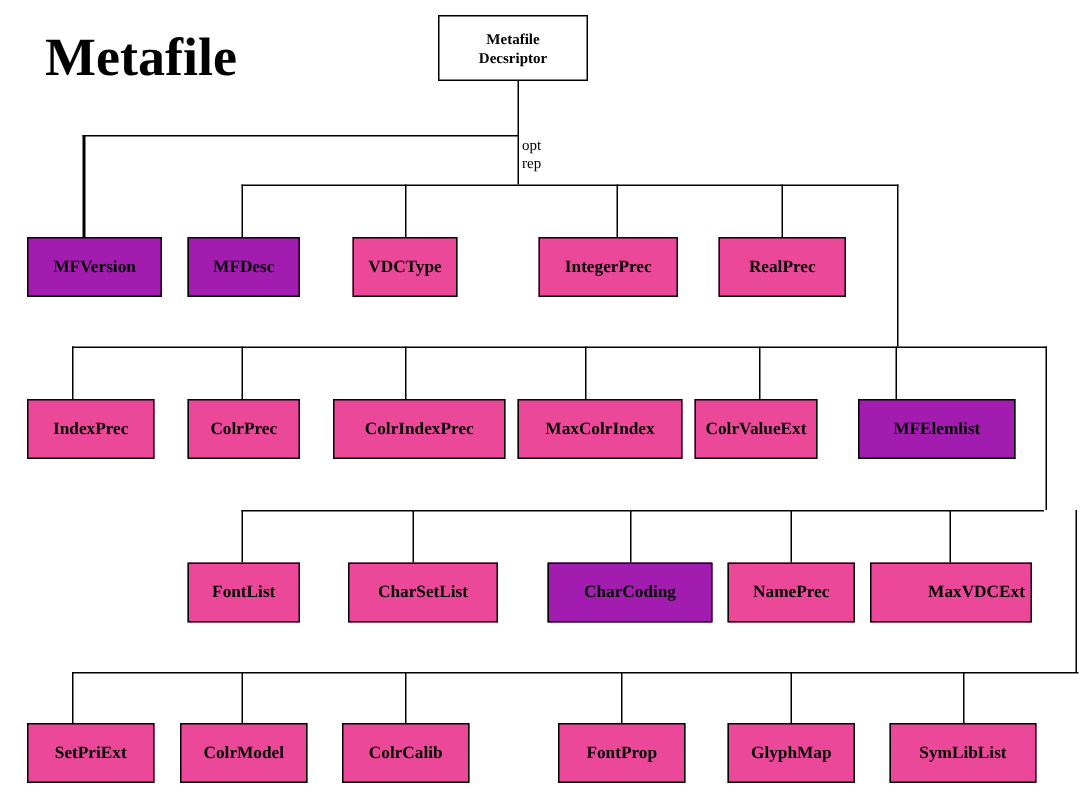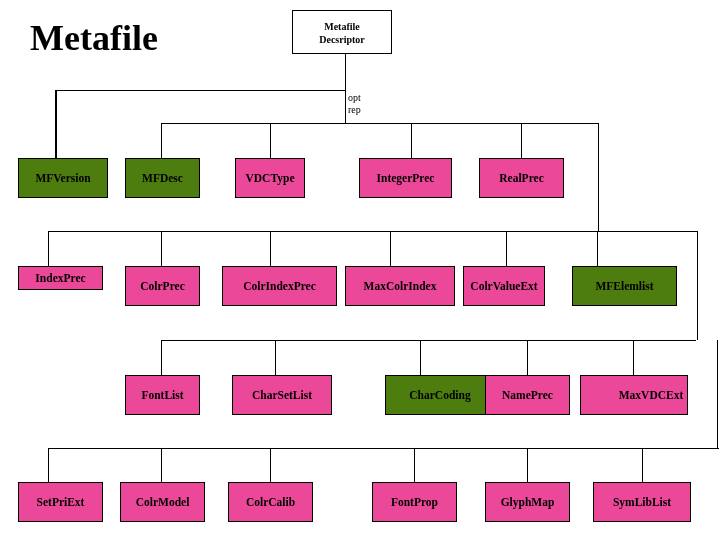--- a/index.html
+++ b/index.html
@@ -58,21 +58,21 @@
     font-size: 11.5px;
     color: #000000;
     text-align: center;
     display: flex;
     align-items: center;
     justify-content: center;
     white-space: nowrap;
     letter-spacing: 0px;
   }
   .node.gray     { background: #ec4899; }
-  .node.lavender { background: #4d7c0f; }
+  .node.lavender { background: #a21caf; }
 
   
   .h-line {
     position: absolute;
     height: 0;
     border-top: 1.2px solid #000000;
   }
   .v-line {
     position: absolute;
     width: 0;
@@ -150,21 +150,21 @@
       </div>
       <div class="node gray" style="left: 235px; top: 158px; width: 70px; height: 40px;">
         <span>VDCType</span>
       </div>
       <div class="node gray" style="left: 359px; top: 158px; width: 93px; height: 40px;">
         <span>IntegerPrec</span>
       </div>
       <div class="node gray" style="left: 479px; top: 158px; width: 85px; height: 40px;">
         <span>RealPrec</span>
       </div>
-      <div class="node gray" style="left: 18px; top: 266px; width: 85px; height: 24px;">
+      <div class="node gray" style="left: 18px; top: 266px; width: 85px; height: 40px;">
         <span>IndexPrec</span>
       </div>
       <div class="node gray" style="left: 125px; top: 266px; width: 75px; height: 40px;">
         <span>ColrPrec</span>
       </div>
       <div class="node gray" style="left: 222px; top: 266px; width: 115px; height: 40px;">
         <span>ColrIndexPrec</span>
       </div>
       <div class="node gray" style="left: 345px; top: 266px; width: 110px; height: 40px;">
         <span>MaxColrIndex</span>
@@ -174,21 +174,21 @@
       </div>
       <div class="node lavender" style="left: 572px; top: 266px; width: 105px; height: 40px;">
         <span>MFElemlist</span>
       </div>
       <div class="node gray" style="left: 125px; top: 375px; width: 75px; height: 40px;">
         <span>FontList</span>
       </div>
       <div class="node gray" style="left: 232px; top: 375px; width: 100px; height: 40px;">
         <span>CharSetList</span>
       </div>
-      <div class="node lavender" style="left: 365px; top: 375px; width: 110px; height: 40px; margin-left: 20px;">
+      <div class="node lavender" style="left: 365px; top: 375px; width: 110px; height: 40px;">
         <span>CharCoding</span>
       </div>
       <div class="node gray" style="left: 485px; top: 375px; width: 85px; height: 40px;">
         <span>NamePrec</span>
       </div>
       <div class="node gray" style="left: 580px; top: 375px; width: 108px; height: 40px; padding-left: 34px;">
         <span>MaxVDCExt</span>
       </div>
       <div class="node gray" style="left: 18px; top: 482px; width: 85px; height: 40px; text-align: center;">
         <span>SetPriExt</span>

